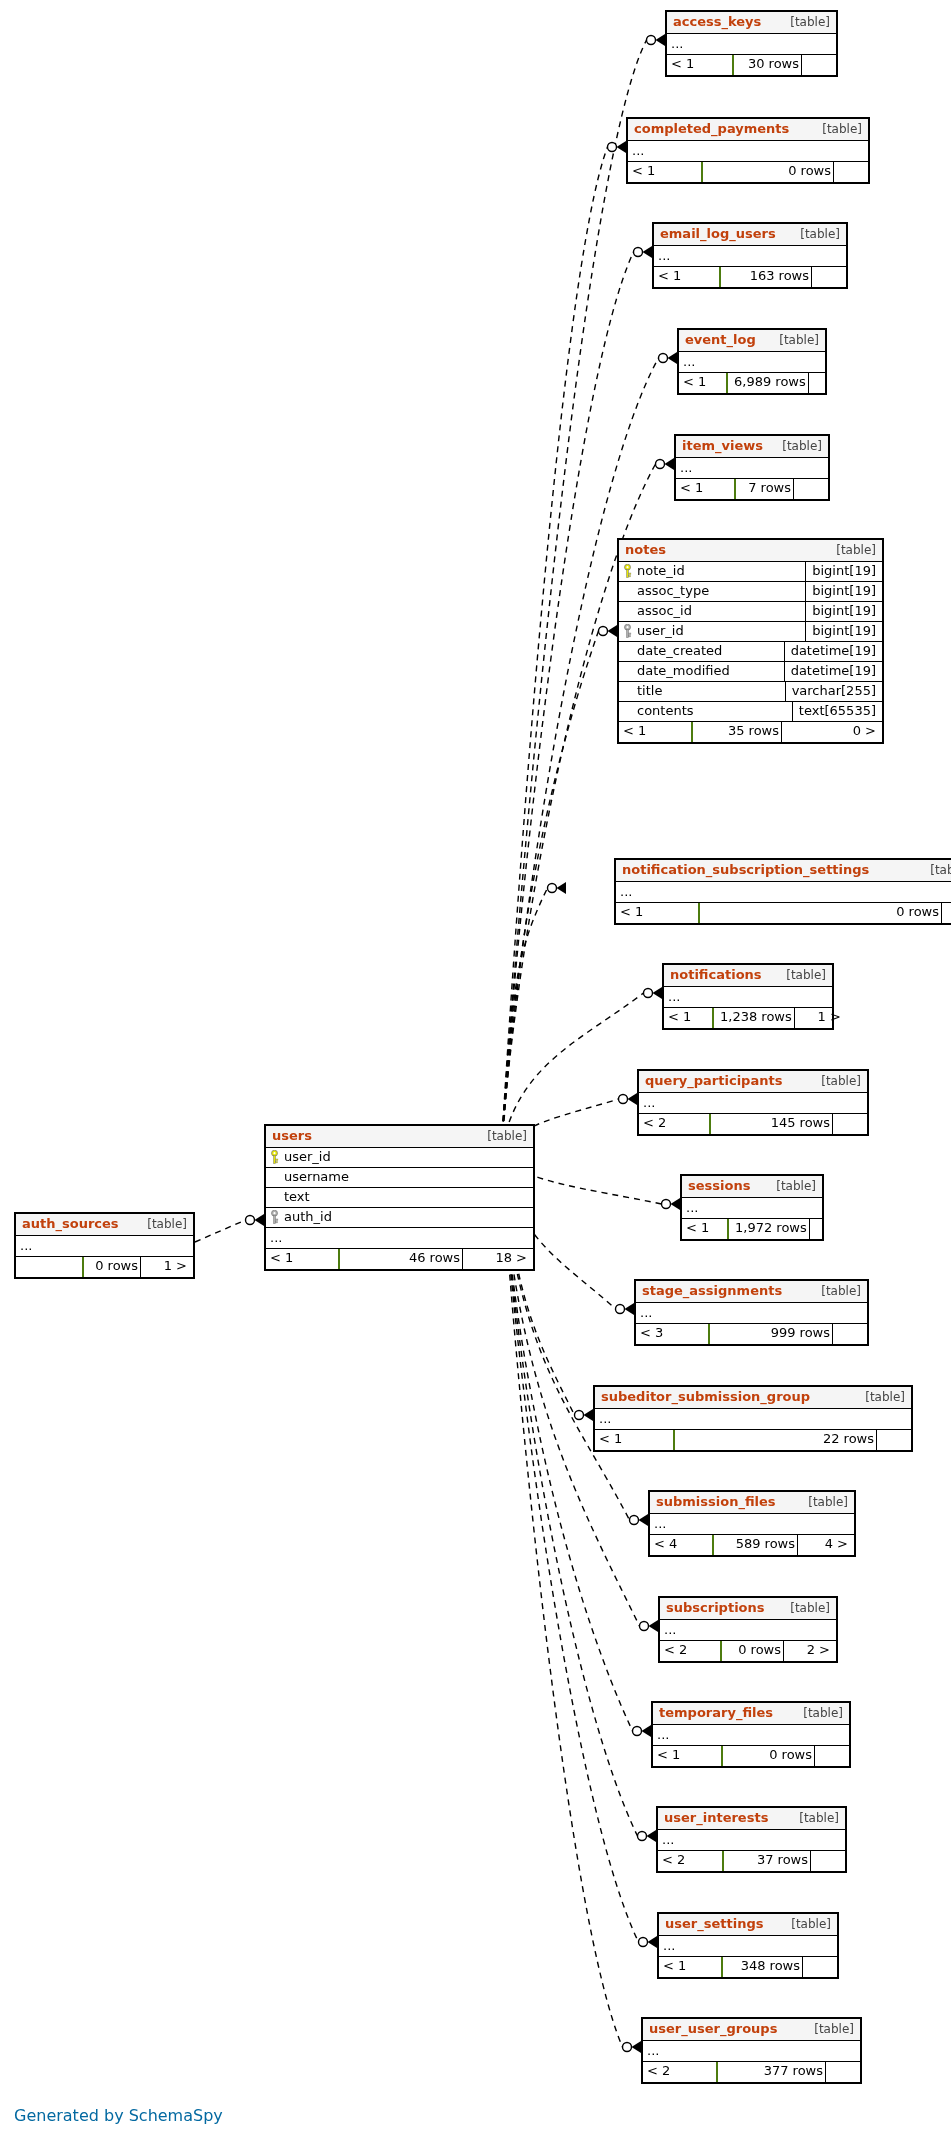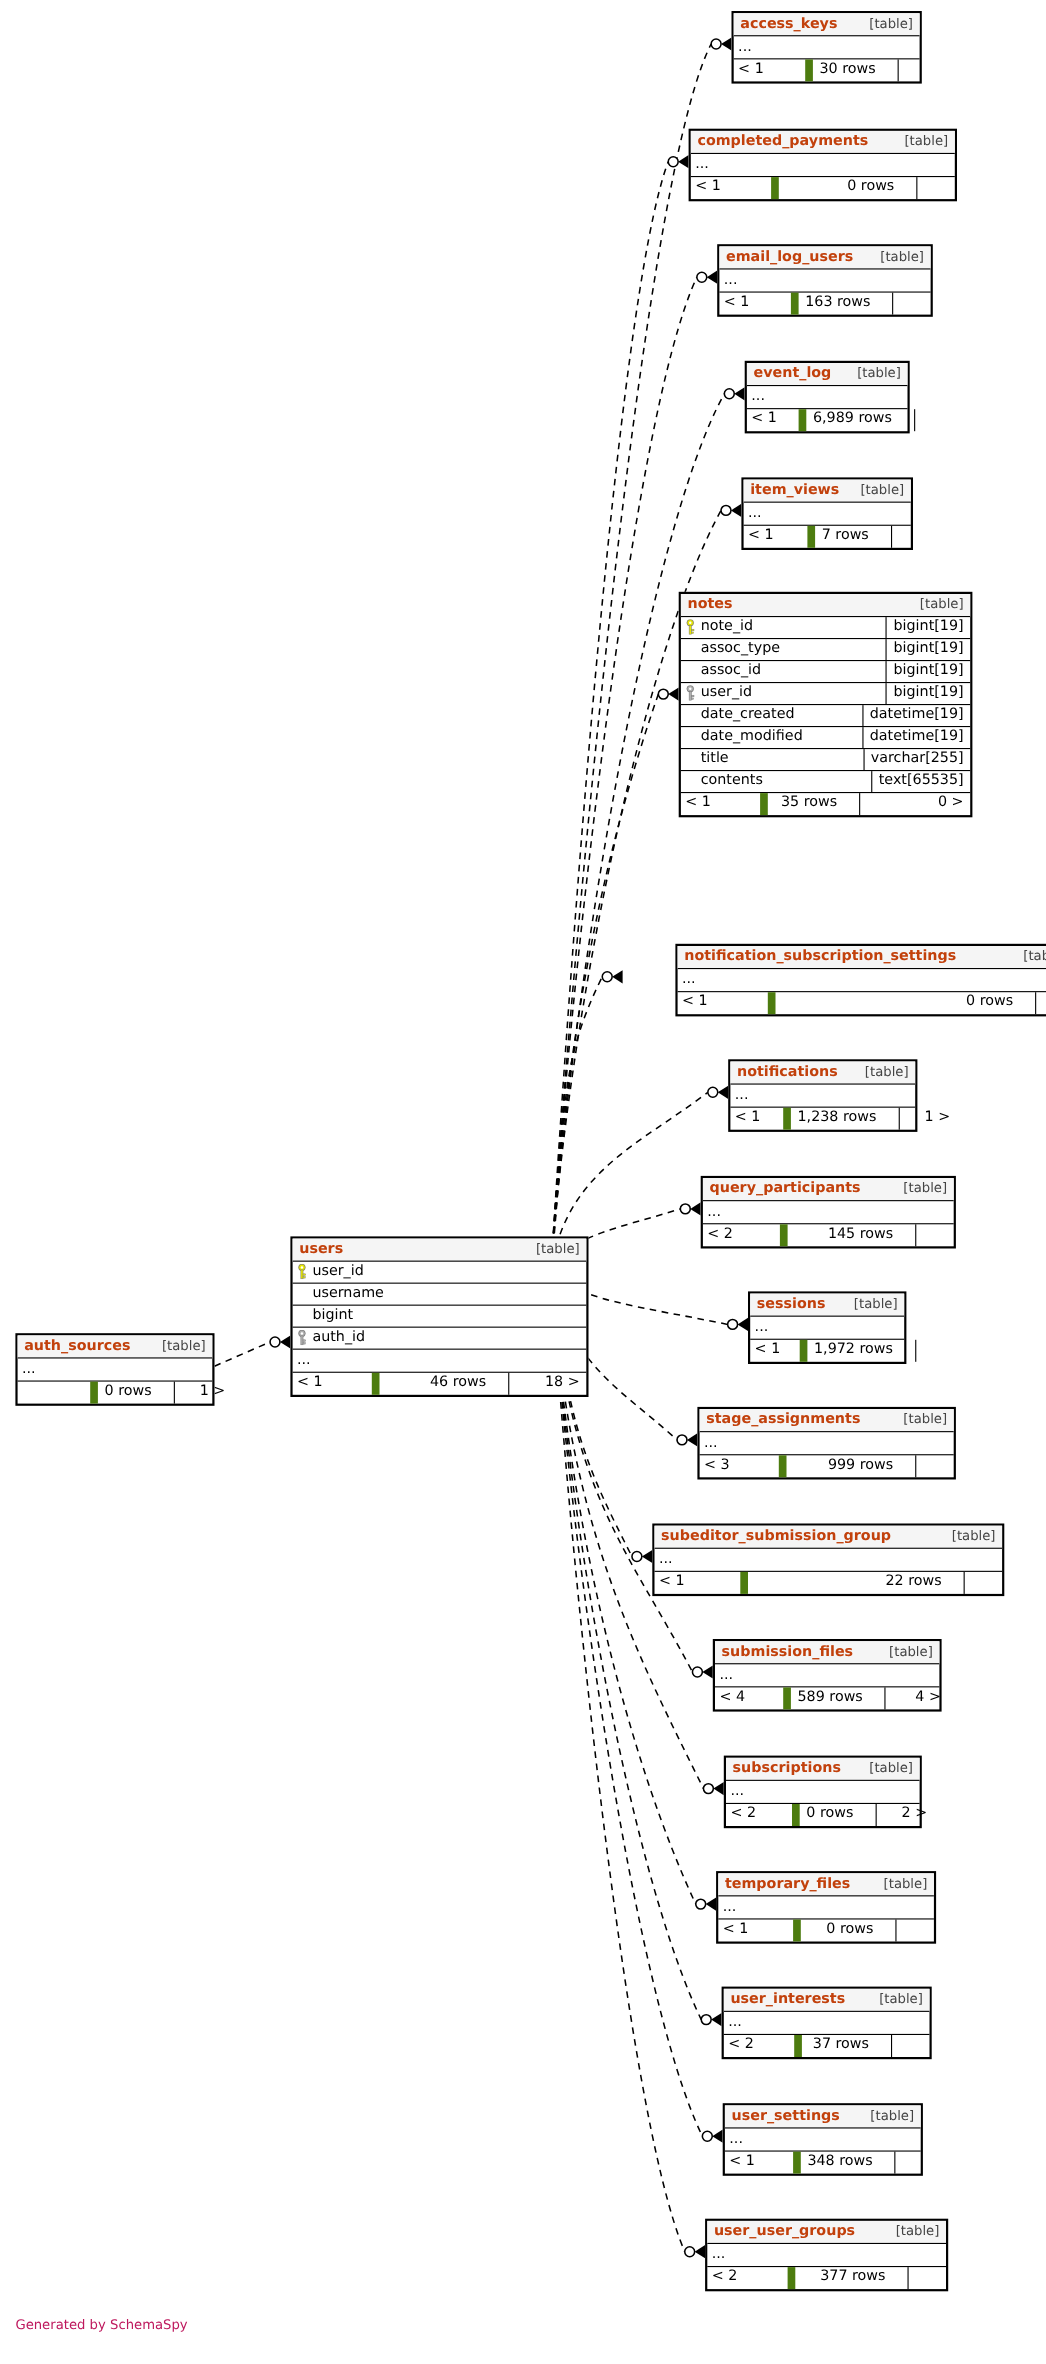--- a/index.html
+++ b/index.html
@@ -95,22 +95,22 @@
     box-sizing: border-box;
   }
   .tn-f-left {
     flex: 0 0 auto;
     padding: 1px 6px 2px 4px;
     text-align: left;
     white-space: nowrap;
   }
   .tn-f-mid {
     flex: 1 1 auto;
-    padding: 1px 20px 2px 6px;
-    border-left: 7px solid #4d7c0f;
+    padding: 1px 2px 2px 6px;
+    border-left: 2px solid #4d7c0f;
     border-right: 1px solid #000000;
     text-align: right;
     white-space: nowrap;
   }
   .tn-f-right {
     flex: 0 0 auto;
     padding: 1px 6px 2px 6px;
     text-align: right;
     white-space: nowrap;
     min-width: 22px;
@@ -127,22 +127,22 @@
   .keyslot {
     display: inline-block;
     width: 9px;
     margin-right: 5px;
     flex: 0 0 auto;
   }
   #footer-credit {
     position: absolute;
     left: 14px;
     top: 2106px;
-    font-size: 12px;
-    color: #be185d;
+    font-size: 16px;
+    color: #0369a1;
     white-space: nowrap;
   }
 </style>
 </head>
 <body>
 
 <div id="canvas">
 
   <svg id="edges" viewBox="0 0 951 2149" width="951" height="2149" xmlns="http://www.w3.org/2000/svg">
       <g>
@@ -551,21 +551,21 @@
         </div>
         <div class="tn-row">
           <span class="tn-col-name">
             <span class="keyslot"></span>
             <span>username</span>
           </span>
         </div>
         <div class="tn-row">
           <span class="tn-col-name">
             <span class="keyslot"></span>
-            <span>bigint</span>
+            <span>text</span>
           </span>
         </div>
         <div class="tn-row">
           <span class="tn-col-name">
             <span class="keyicon">
               <svg width="9" height="14" viewBox="0 0 9 14">
                 <circle cx="4.5" cy="3.2" r="3.0" fill="#b0b0b0" stroke="#777" stroke-width="0.7"></circle>
                 <circle cx="4.5" cy="3.2" r="1.1" fill="#ffffff"></circle>
                 <rect x="3.5" y="5.4" width="2" height="8.2" fill="#b0b0b0" stroke="#777" stroke-width="0.5"></rect>
                 <rect x="5.5" y="9.0" width="2.4" height="1.5" fill="#b0b0b0" stroke="#777" stroke-width="0.4"></rect>

